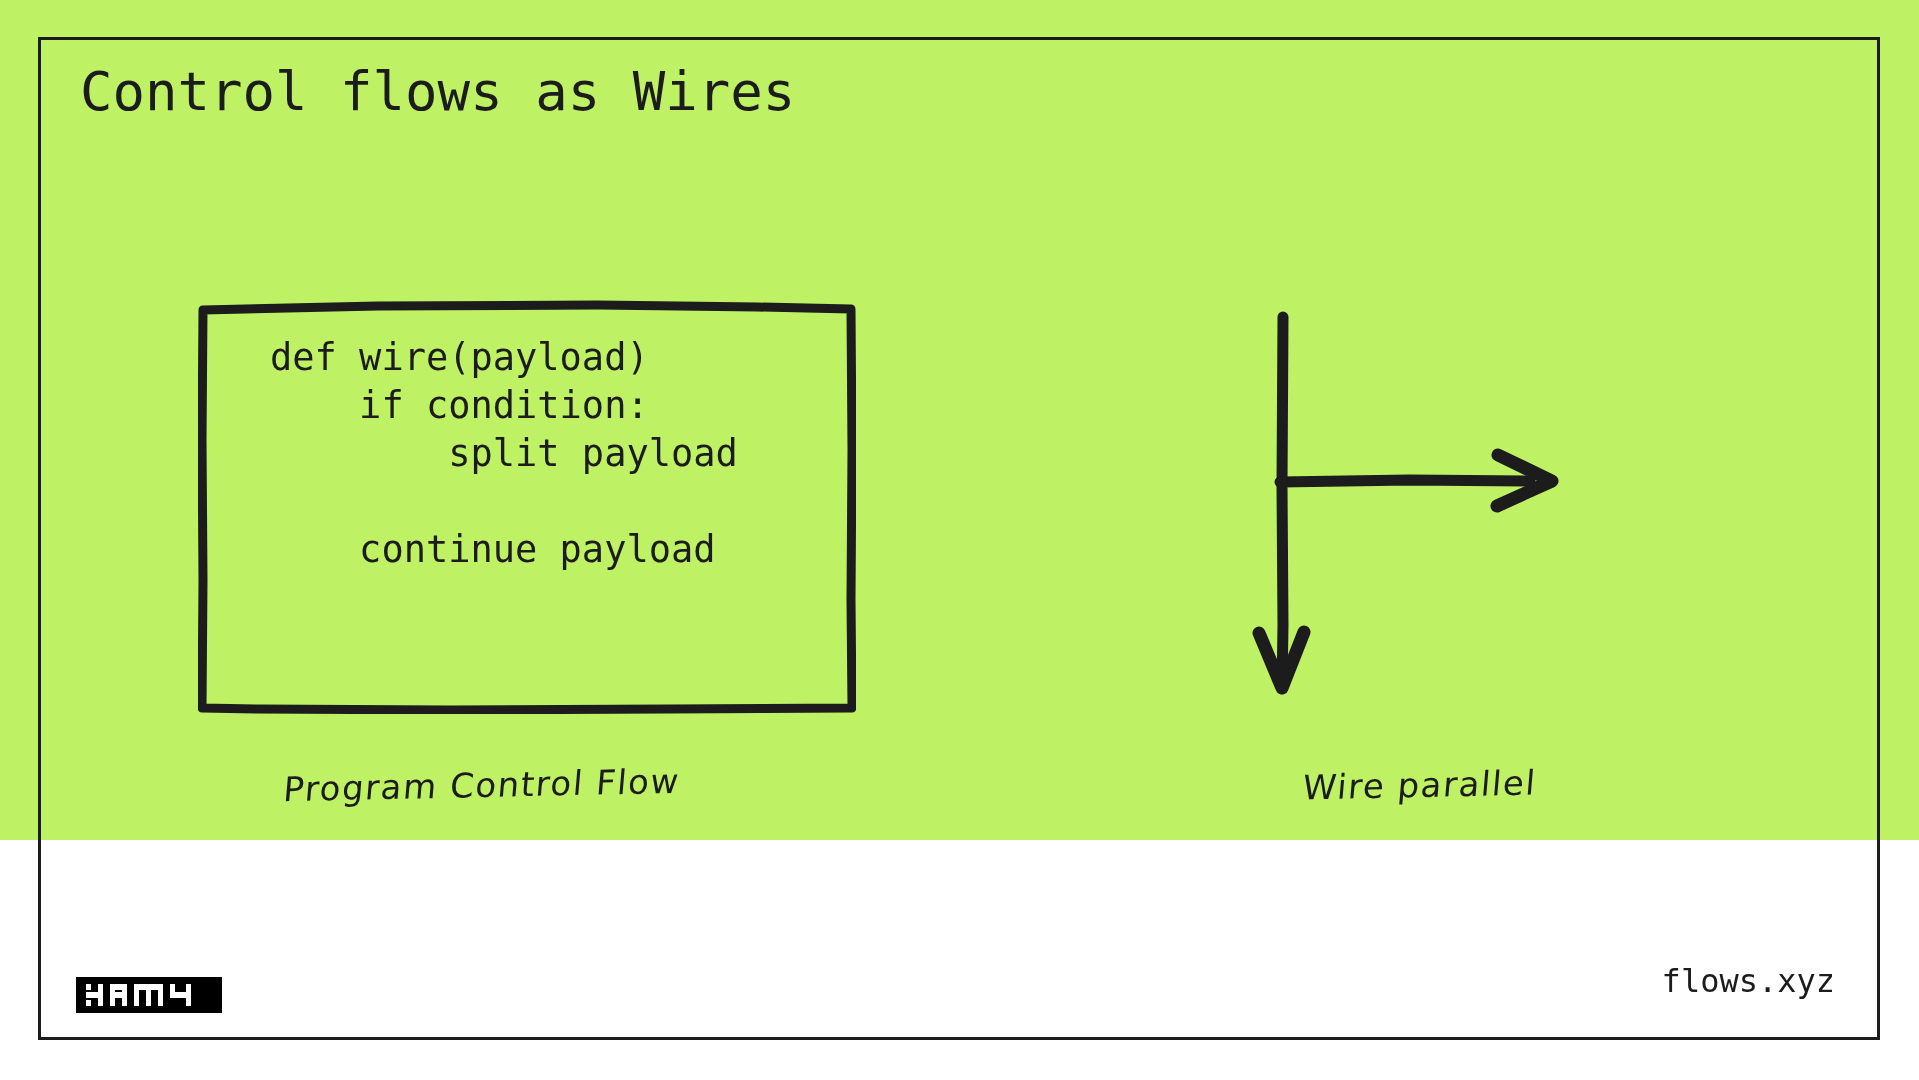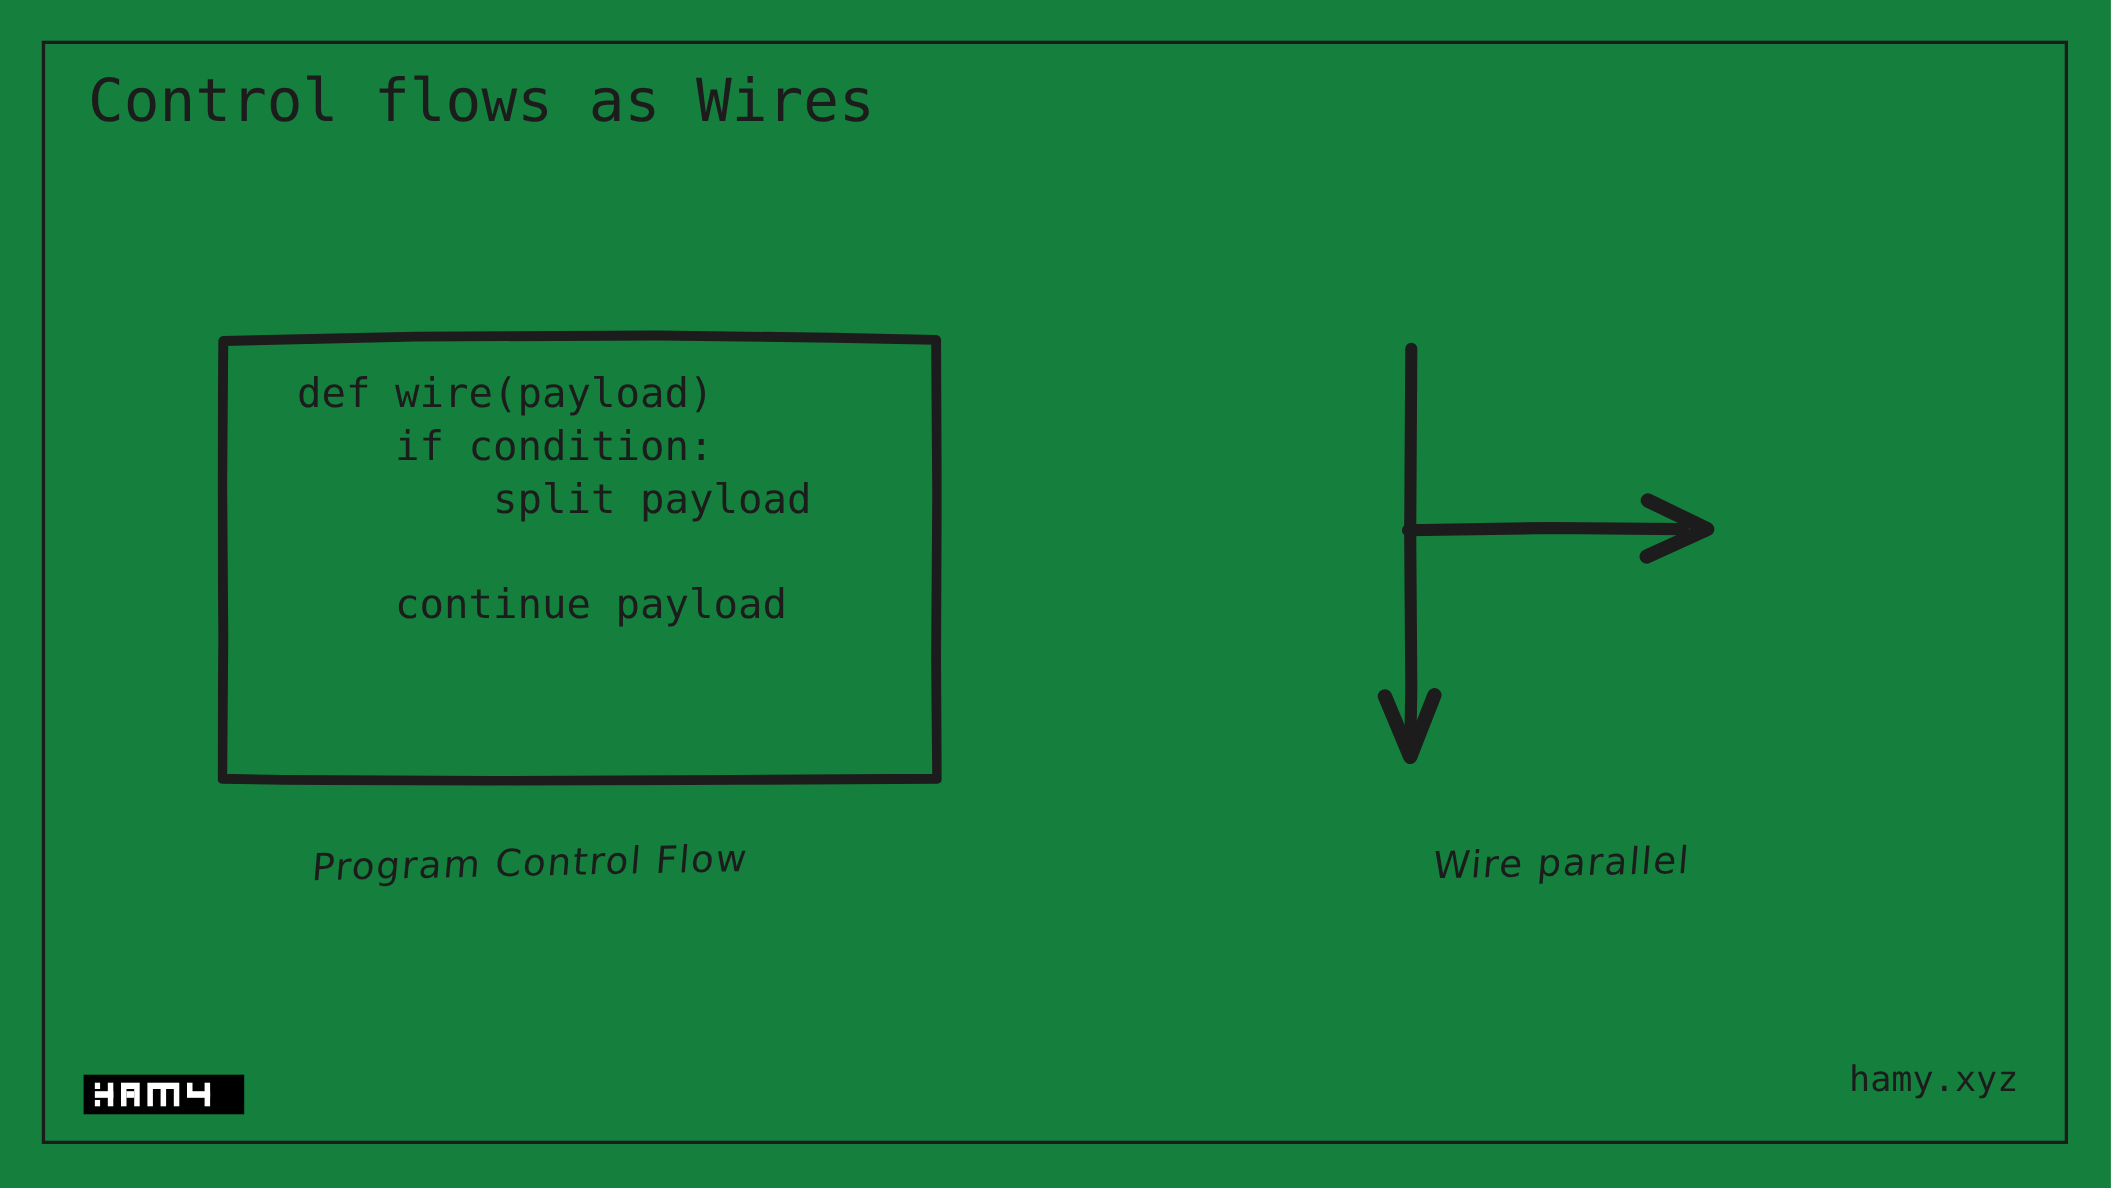--- a/index.html
+++ b/index.html
@@ -10,22 +10,22 @@
   body {
     width: 1919px;
     height: 1080px;
     overflow: hidden;
     font-family: "DejaVu Sans Mono", monospace;
   }
 
   #slide {
     position: relative;
     width: 1919px;
-    height: 1080px;
-    background: #15803d;
+    height: 840px;
+    background: #bef264;
   }
 
   
   #slide-frame {
     position: absolute;
     left: 38px;
     top: 37px;
     width: 1842px;
     height: 1003px;
     border: 3px solid #1c1c1c;
@@ -193,15 +193,15 @@
         <rect x="60" y="6" width="5" height="16"></rect>
         <rect x="72" y="6" width="5" height="16"></rect>
 
         <rect x="84" y="0" width="5" height="12"></rect>
         <rect x="84" y="8" width="21" height="6"></rect>
         <rect x="100" y="0" width="5" height="22"></rect>
       </g>
     </svg>
   </div>
 
-  <div id="site-url">hamy.xyz</div>
+  <div id="site-url">flows.xyz</div>
 
 </div>
 
 </body></html>

